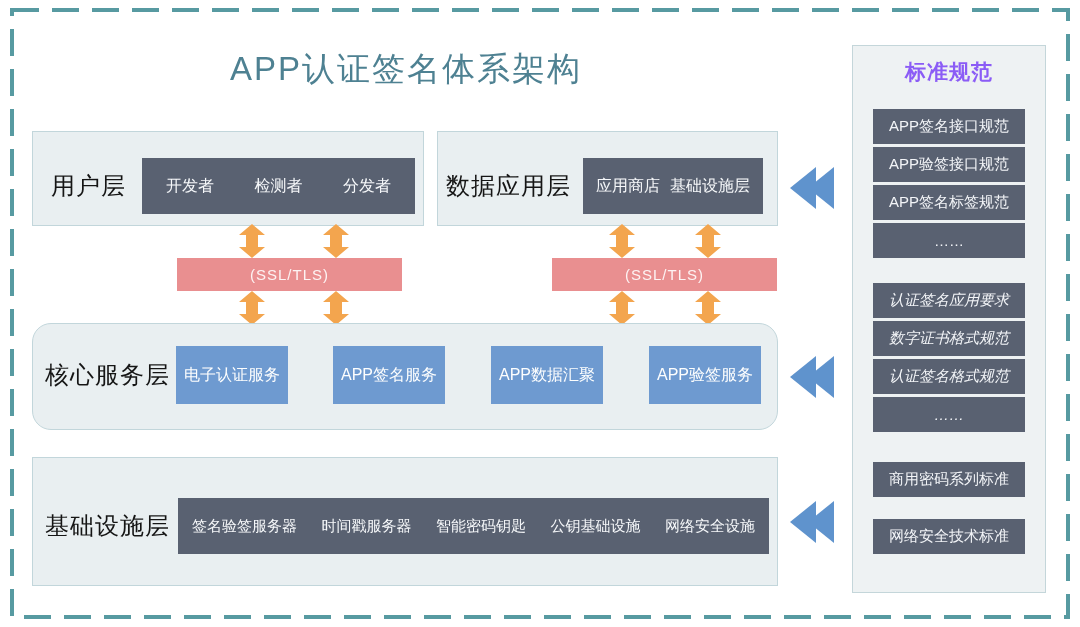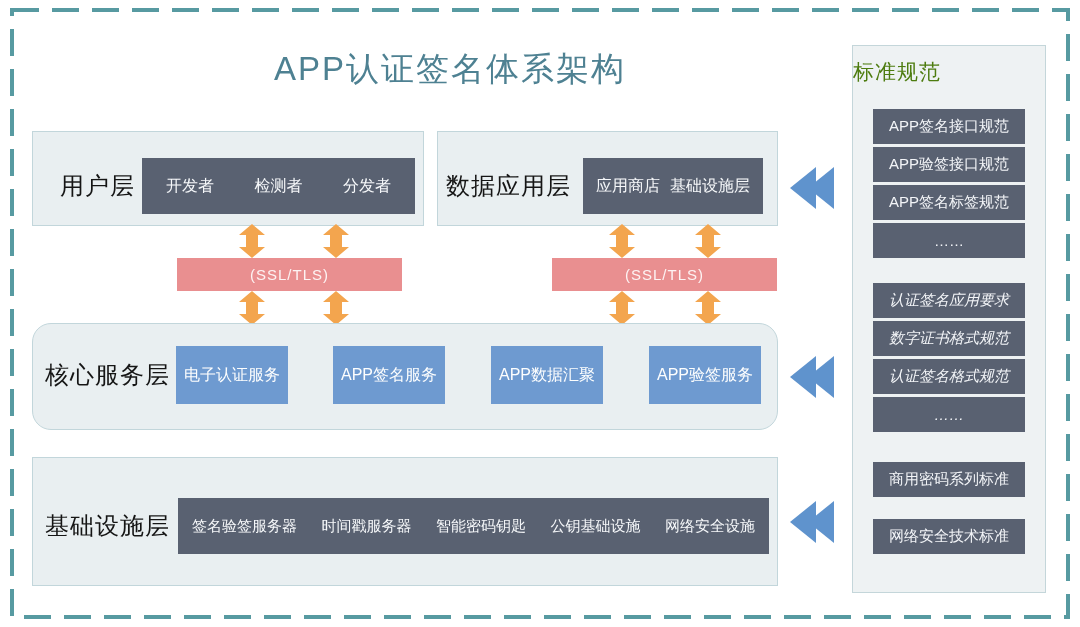--- a/index.html
+++ b/index.html
@@ -7,21 +7,21 @@
   body {
     font-family: "Liberation Sans", "DejaVu Sans", sans-serif;
     width: 1080px; height: 627px; position: relative; overflow: hidden;
   }
   .stage { position: absolute; left: 0; top: 0; width: 1080px; height: 627px; }
 
   .dashed-frame { position: absolute; left: 0; top: 0; width: 1080px; height: 627px; pointer-events: none; }
 
   .diagram-title {
     position: absolute; left: 230px; top: 47px; width: 440px;
-    text-align: center; font-size: 33px; letter-spacing: 2px;
+    font-size: 33px; letter-spacing: 2px;
     color: #4e8192; font-weight: 500;
   }
 
   .layer-box {
     position: absolute; background: #e9eff1; border: 1px solid #c2d6db;
   }
   .layer-label {
     position: absolute; display: flex; align-items: center;
     font-size: 24px; color: #151515; font-weight: 500; letter-spacing: 1px;
     white-space: nowrap;
@@ -49,21 +49,21 @@
 
   .v-arrow { position: absolute; width: 26px; height: 34px; }
   .h-arrow { position: absolute; width: 50px; height: 48px; }
 
   .standards-panel {
     position: absolute; left: 852px; top: 45px; width: 194px; height: 548px;
     background: #eef2f3; border: 1px solid #c4d6da;
   }
   .standards-title {
     position: absolute; top: 12px; left: 0; width: 100%;
-    text-align: left; font-size: 21px; color: #4d7c0f; font-weight: 400;
+    text-align: center; font-size: 21px; color: #8b5cf6; font-weight: 700;
     letter-spacing: 1px;
   }
   .standards-group {
     position: absolute; left: 20px; width: 152px;
     display: flex; flex-direction: column; gap: 3px;
   }
   .standard-item {
     height: 35px; background: #596171; color: #f3f5f8; font-size: 15px;
     display: flex; align-items: center; justify-content: center;
     white-space: nowrap;
@@ -74,21 +74,21 @@
 
 <div class="stage">
 
   <svg class="dashed-frame" viewBox="0 0 1080 627">
     <rect x="12" y="10" width="1056" height="607" fill="none" stroke="#579aa1" stroke-width="4" stroke-dasharray="27 13"></rect>
   </svg>
 
   <div class="diagram-title">APP认证签名体系架构</div>
 
   <div class="layer-box" style="left:32px; top:131px; width:392px; height:95px;">
-    <div class="layer-label" style="left:27px; top:26px; height:56px;">用户层</div>
+    <div class="layer-label" style="left:18px; top:26px; height:56px;">用户层</div>
     <div class="dark-bar" style="left:109px; top:26px; width:273px; height:56px; padding:0 24px;">
       <span>开发者</span>
       <span>检测者</span>
       <span>分发者</span>
     </div>
   </div>
 
   <div class="layer-box" style="left:437px; top:131px; width:341px; height:95px;">
     <div class="layer-label" style="left:8px; top:26px; height:56px;">数据应用层</div>
     <div class="dark-bar" style="left:145px; top:26px; width:180px; height:56px; padding:0 13px;">

